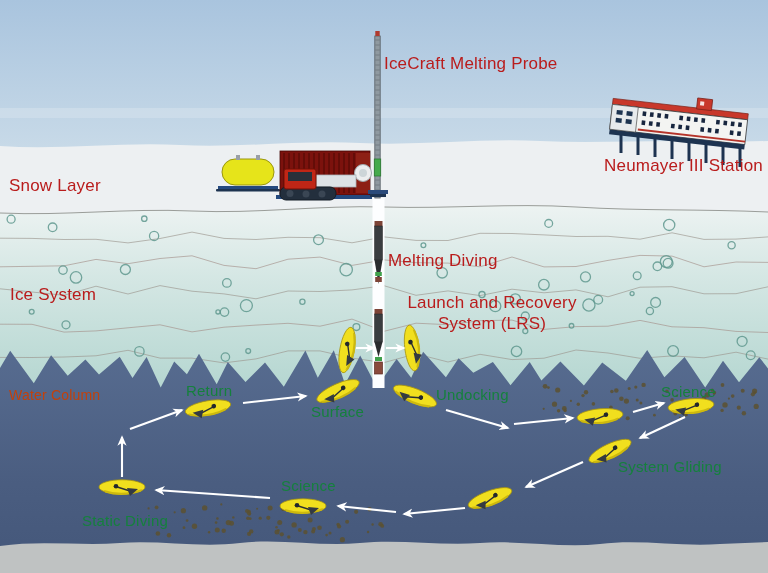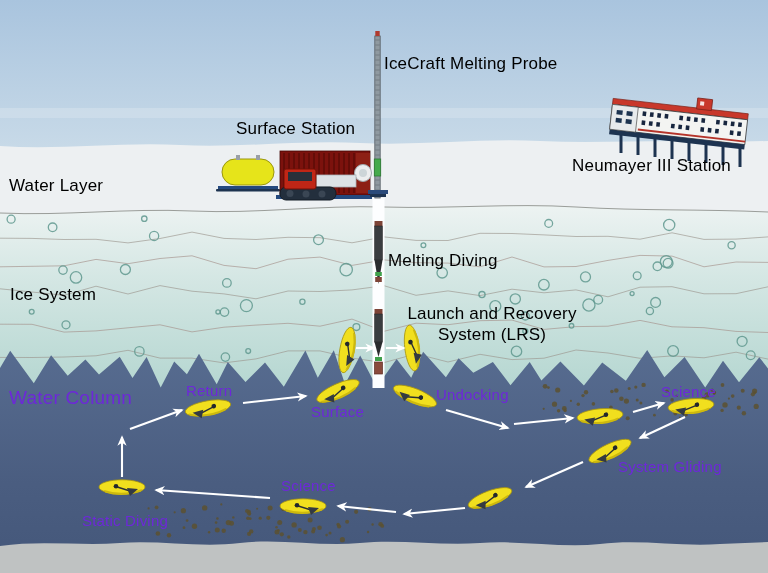--- a/index.html
+++ b/index.html
@@ -1,22 +1,22 @@
 <!DOCTYPE html>
 <html><head>
 <meta charset="utf-8">
 <style>
   html,body{margin:0;padding:0;background:#888;}
   .stage{position:relative;width:768px;height:573px;overflow:hidden;
          font-family:"Liberation Sans",sans-serif;background:#cfe0ec;}
   .stage svg{position:absolute;left:0;top:0;}
   .labels{position:absolute;left:0;top:0;width:768px;height:573px;}
-  .lbl{position:absolute;font-size:17px;color:#000000;white-space:nowrap;letter-spacing:.2px;}
-  .lbl.white{color:#6d28d9;font-size:15px;}
-  .lbl.big-white{color:#6d28d9;font-size:19px;}
+  .lbl{position:absolute;font-size:17px;color:#b91c1c;white-space:nowrap;letter-spacing:.2px;}
+  .lbl.white{color:#15803d;font-size:15px;}
+  .lbl.big-white{color:#c2410c;font-size:14px;}
   .lbl.center2{width:184px;text-align:center;line-height:21px;}
   #arrows line{stroke:#ffffff;stroke-width:2.1;marker-end:url(#arw);}
   #contours polyline{fill:none;stroke-width:1;opacity:.65;}
   #bubbles circle{fill:none;stroke:#5f988e;stroke-width:1.3;opacity:.85;}
   .sed{fill:#5c5130;opacity:.85;}
 </style>
 </head>
 <body>
 
 <div class="stage">
@@ -402,26 +402,25 @@
     <line x1="446" y1="410" x2="508" y2="428"></line>
     <line x1="514" y1="424" x2="573" y2="418"></line>
     <line x1="633" y1="412" x2="664" y2="403"></line>
     <line x1="685" y1="417" x2="640" y2="438"></line>
     <line x1="583" y1="462" x2="526" y2="487"></line>
   </g>
 </svg>
 
 <div class="labels">
   <span class="lbl" style="left:384px;top:54px">IceCraft Melting Probe</span>
-  <span class="lbl" style="left:236px;top:119px">Surface Station</span>
-  <span class="lbl" style="left:572px;top:156px">Neumayer III Station</span>
-  <span class="lbl" style="left:9px;top:176px">Water Layer</span>
+  <span class="lbl" style="left:604px;top:156px">Neumayer III Station</span>
+  <span class="lbl" style="left:9px;top:176px">Snow Layer</span>
   <span class="lbl" style="left:10px;top:285px">Ice System</span>
   <span class="lbl" style="left:388px;top:251px">Melting Diving</span>
-  <span class="lbl center2" style="left:400px;top:303px"><span>Launch and Recovery</span><br><span>System (LRS)</span></span>
+  <span class="lbl center2" style="left:400px;top:292px"><span>Launch and Recovery</span><br><span>System (LRS)</span></span>
   <span class="lbl big-white" style="left:9px;top:387px">Water Column</span>
   <span class="lbl white" style="left:186px;top:382px">Return</span>
   <span class="lbl white" style="left:311px;top:403px">Surface</span>
   <span class="lbl white" style="left:436px;top:386px">Undocking</span>
   <span class="lbl white" style="left:661px;top:383px">Science</span>
   <span class="lbl white" style="left:618px;top:458px">System Gliding</span>
   <span class="lbl white" style="left:281px;top:477px">Science</span>
   <span class="lbl white" style="left:82px;top:512px">Static Diving</span>
 </div>
 </div>

